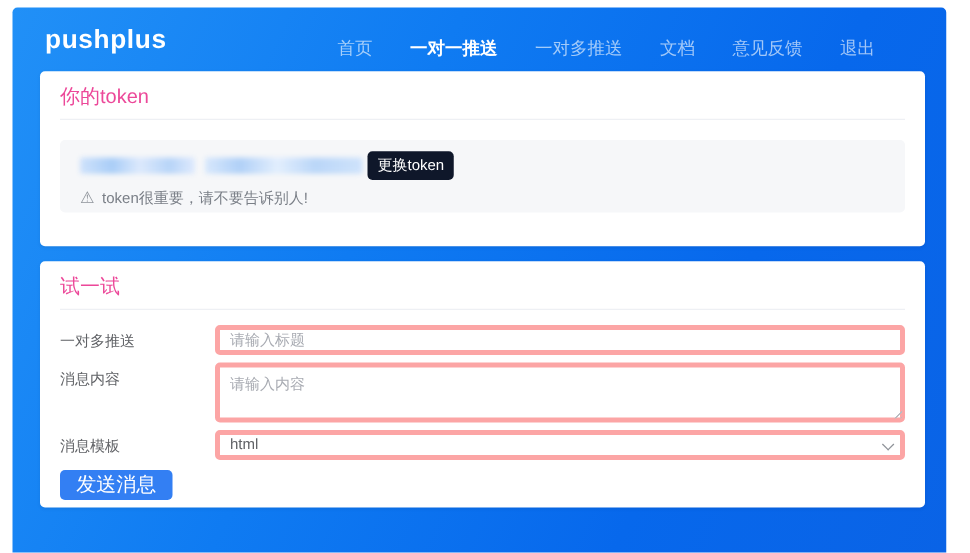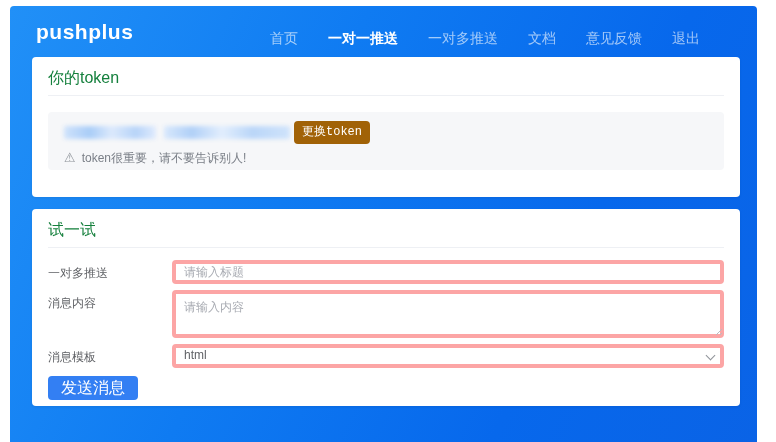--- a/index.html
+++ b/index.html
@@ -55,21 +55,21 @@
     width: 708px;
     margin-left: 22px;
     border-radius: 4px;
     box-shadow: 0 1px 3px rgba(0,0,30,0.08);
     padding: 0 16px;
   }
   .card-header {
     padding: 11px 0 7px;
     font-size: 16px;
     line-height: 20px;
-    color: #15803d;
+    color: #ec4899;
     border-bottom: 1px solid #eef0f4;
   }
   
   .token-card { margin-top: 0; }
   .token-body { padding: 16px 0 27px; }
   .token-panel {
     background: #f6f7f9;
     border-radius: 4px;
     padding: 9px 16px 5px;
   }
@@ -84,28 +84,28 @@
     width: 92px;
     background: linear-gradient(90deg,#cfe2fb 0%,#a9cdf7 28%,#dce9fc 52%,#b7d4f8 78%,#dfeafd 100%);
   }
   .blur-seg.s2 {
     width: 126px;
     background: linear-gradient(90deg,#d8e8fc 0%,#b0d0f7 22%,#e2eefd 46%,#bad6f8 70%,#cfe3fb 100%);
   }
   .change-token-btn {
     margin-left: 4px;
     border: none;
-    background: #a16207;
+    background: #0f172a;
     color: #fff;
     font-size: 12px;
     line-height: 1;
     padding: 5px 8px 6px;
     border-radius: 4px;
     cursor: pointer;
-    font-family: Liberation Mono, monospace;
+    font-family: Liberation Sans, sans-serif;
   }
   .token-warning {
     margin-top: 7px;
     font-size: 12px;
     line-height: 14px;
     color: #7a7f87;
     display: flex;
     align-items: center;
     gap: 6px;
   }

